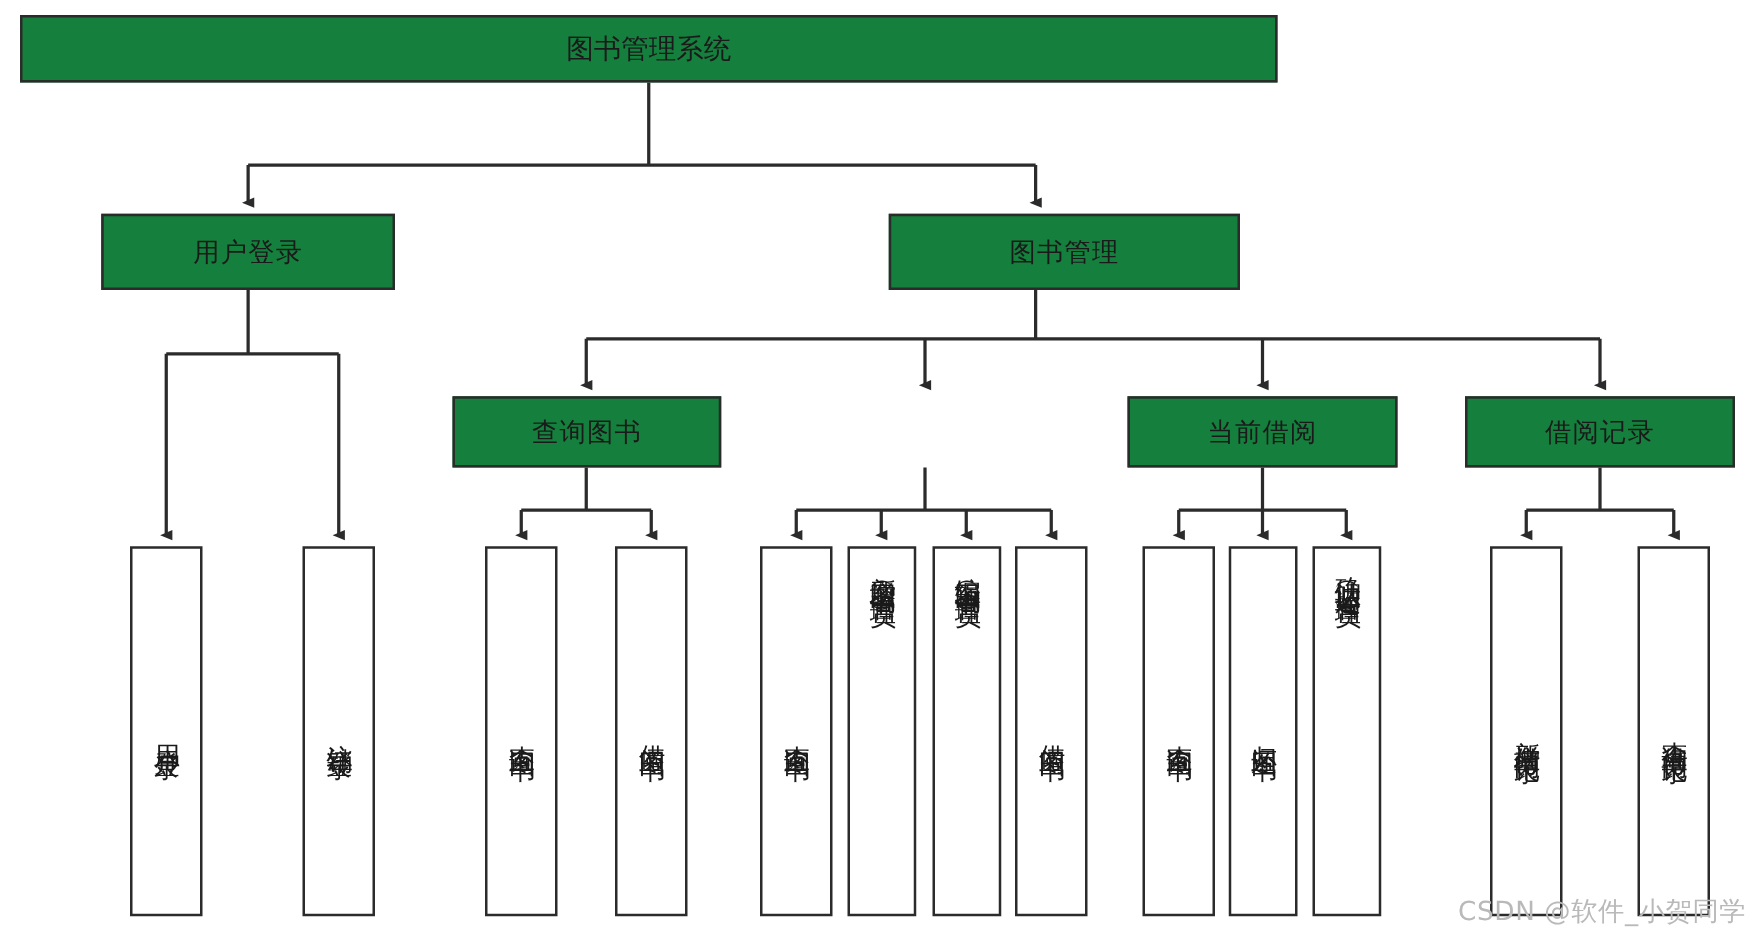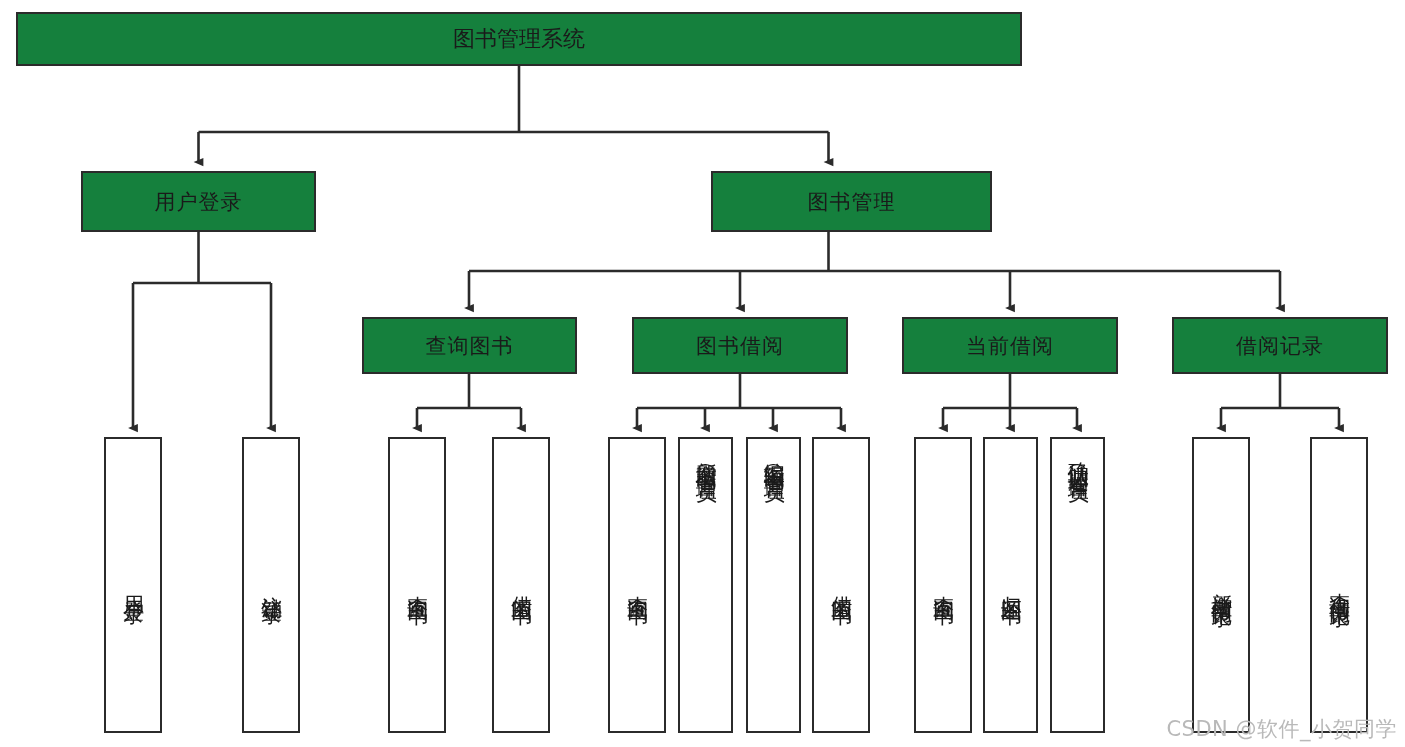--- a/index.html
+++ b/index.html
@@ -110,23 +110,20 @@
   <div class="node h" style="left:81px;top:171px;width:235px;height:61px;">
     <span>用户登录</span>
   </div>
   <div class="node h" style="left:711px;top:171px;width:281px;height:61px;">
     <span>图书管理</span>
   </div>
 
   <div class="node h" style="left:362px;top:317px;width:215px;height:57px;">
     <span>查询图书</span>
   </div>
-  <div class="node h" style="left:632px;top:317px;width:216px;height:57px;">
-    <span>图书借阅</span>
-  </div>
   <div class="node h" style="left:1172px;top:317px;width:216px;height:57px;">
     <span>借阅记录</span>
   </div>
   <div class="node h" style="left:902px;top:317px;width:216px;height:57px;">
     <span>当前借阅</span>
   </div>
 
   <div class="leaf center" style="left:104px;top:437px;width:58px;height:296px;">
     <span class="vtext">用户登录</span>
   </div>

